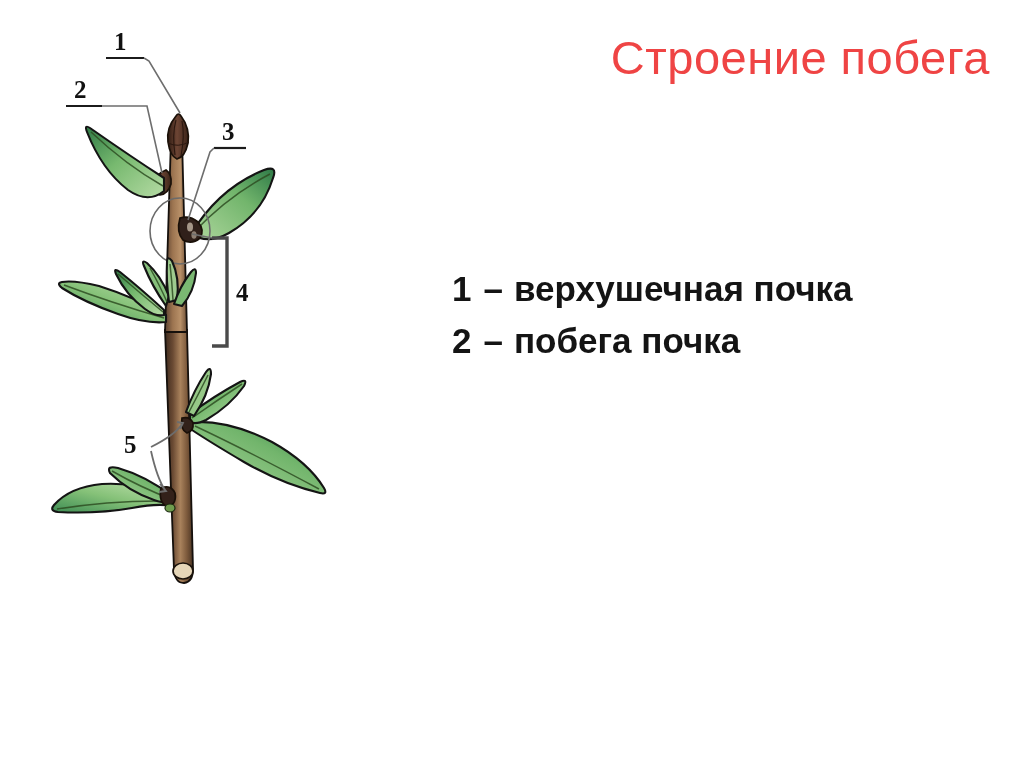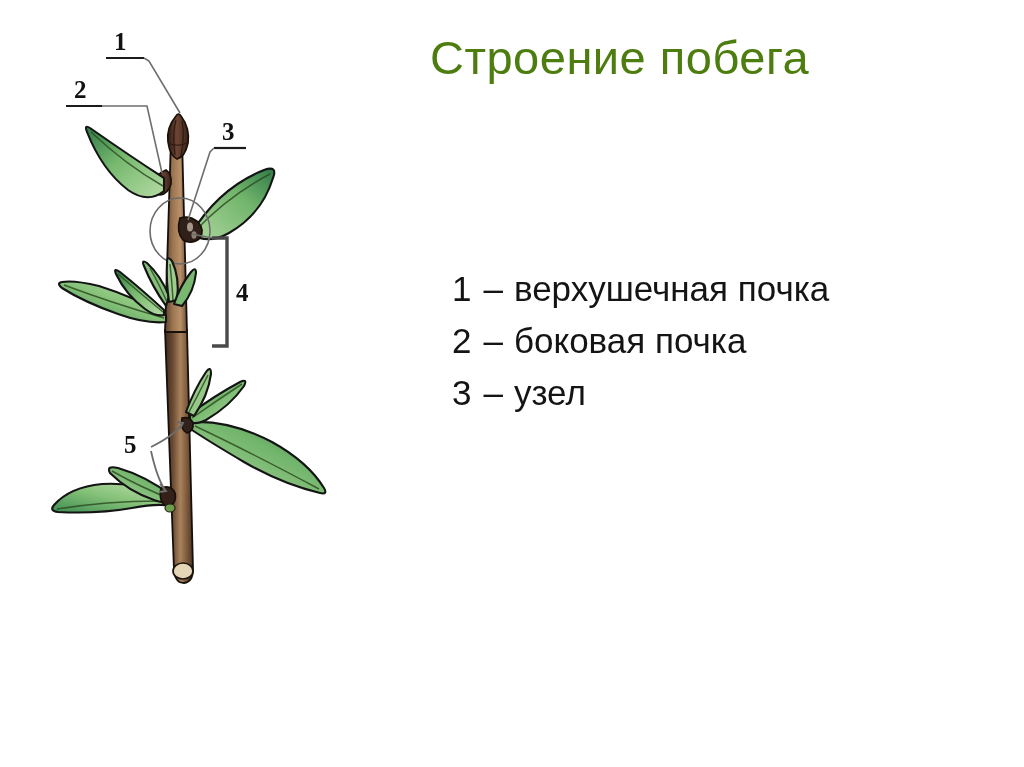--- a/index.html
+++ b/index.html
@@ -23,42 +23,42 @@
     height: 767px;
     background: #ffffff;
   }
 
   
   #title {
     position: absolute;
     left: 430px;
     top: 30px;
     width: 560px;
-    text-align: left;
+    text-align: right;
     font-family: "Liberation Sans", sans-serif;
     font-size: 47px;
     font-weight: 400;
     letter-spacing: 0.5px;
-    color: #4d7c0f;
+    color: #ef4444;
     white-space: nowrap;
   }
 
   
   #legend {
     position: absolute;
     left: 452px;
     top: 263px;
     width: 520px;
   }
   .legend-row {
     height: 52px;
     line-height: 52px;
     font-family: "Liberation Sans", sans-serif;
     font-size: 35px;
-    font-weight: 400;
+    font-weight: 700;
     color: #141414;
     white-space: nowrap;
   }
   .legend-num { display: inline-block; }
   .legend-dash { display: inline-block; padding: 0 11px 0 12px; }
   .legend-label { display: inline-block; }
 
   
   #figure {
     position: absolute;
@@ -274,20 +274,17 @@
         <path class="arrow5" d="M 146 474 L 152 481 L 145 482"></path>
       </g>
     </svg>
   </div>
 
   <div id="legend">
     <div class="legend-row">
       <span class="legend-num">1</span><span class="legend-dash">–</span><span class="legend-label">верхушечная почка</span>
     </div>
     <div class="legend-row">
-      <span class="legend-num">2</span><span class="legend-dash">–</span><span class="legend-label">боковая почка</span>
-    </div>
-    <div class="legend-row">
-      <span class="legend-num">3</span><span class="legend-dash">–</span><span class="legend-label">узел</span>
+      <span class="legend-num">2</span><span class="legend-dash">–</span><span class="legend-label">побега почка</span>
     </div>
   </div>
 
 </div>
 
 </body></html>

